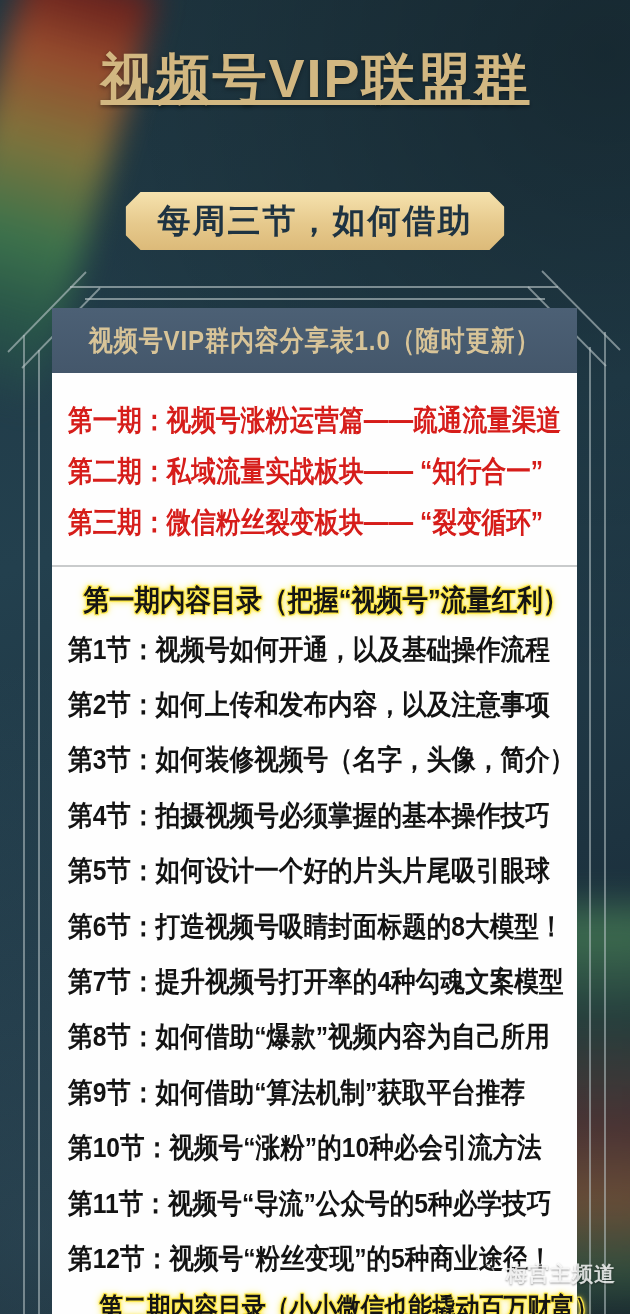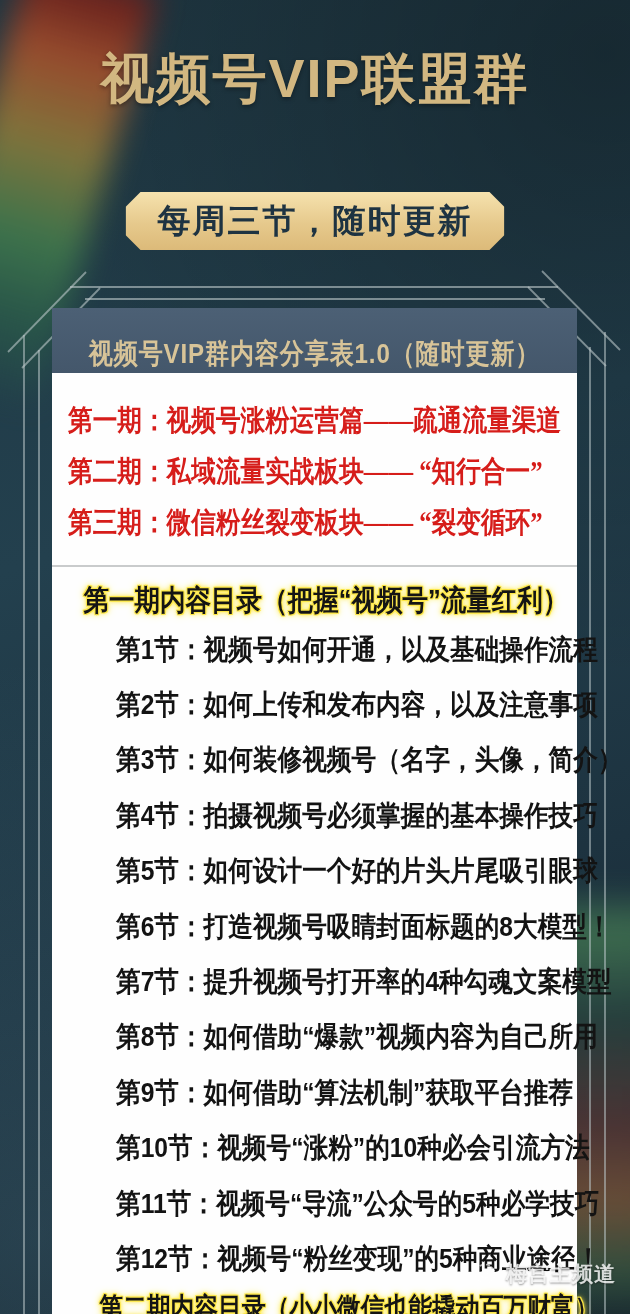--- a/index.html
+++ b/index.html
@@ -18,53 +18,53 @@
     background:linear-gradient(180deg,#7a1e16 4%,#b2512a 18%,#96803a 36%,#44804d 56%,#2c5e4a 72%,rgba(40,90,70,0) 92%);
   }
   .band-right{
     position:absolute;right:-30px;top:885px;width:112px;height:440px;
     filter:blur(14px);opacity:.9;pointer-events:none;
     background:linear-gradient(180deg,rgba(70,130,80,0) 0%,rgba(90,160,95,.6) 10%,rgba(60,100,70,.35) 30%,rgba(125,60,50,.55) 55%,rgba(185,115,60,.55) 72%,rgba(85,135,80,.45) 88%,rgba(0,0,0,0) 100%);
   }
   
   .title-block{position:absolute;top:45px;left:0;width:100%;text-align:center;
     color:#d2b781;font-weight:900;font-size:54px;line-height:66px;letter-spacing:2px;
-    text-shadow:0 2px 4px rgba(0,0,0,.35);}
+    text-shadow:0 2px 4px rgba(0,0,0,.35);text-decoration:underline;}
   
   .badge{
     position:absolute;top:192px;left:50%;transform:translateX(-50%);
     height:58px;line-height:58px;padding:0 32px;white-space:nowrap;
     background:linear-gradient(180deg,#f6e2ae 0%,#e6c98c 55%,#dcba79 100%);
     clip-path:polygon(15px 0,calc(100% - 15px) 0,100% 15px,100% calc(100% - 15px),calc(100% - 15px) 100%,15px 100%,0 calc(100% - 15px),0 15px);
     color:#1e3342;font-size:33px;font-weight:800;letter-spacing:2px;
   }
   
   .frames{position:absolute;left:0;top:0;pointer-events:none;}
   .frames line{stroke:rgba(188,200,202,.6);stroke-width:1.8;}
   
   .board{position:absolute;left:52px;top:308px;width:525px;height:1006px;}
   .board-header{
     position:absolute;left:0;top:0;width:100%;height:65px;
     background:linear-gradient(180deg,#4c6075 0%,#44576b 100%);
-    display:flex;align-items:flex-end;justify-content:center;
+    display:flex;align-items:center;justify-content:center;
   }
   .board-header-text{color:#d8c498;font-size:28px;font-weight:800;white-space:nowrap;
     transform:scaleX(.86);letter-spacing:1px;}
   .board-body{position:absolute;left:0;top:65px;width:100%;height:941px;background:#fefefe;}
-  .periods{position:absolute;left:16px;top:22px;right:0;font-family:Liberation Serif, serif;}
+  .periods{position:absolute;left:16px;top:22px;right:0;}
   .period-row{height:51px;display:flex;align-items:center;color:#d61d1a;
     font-size:29px;font-weight:900;white-space:nowrap;transform:scaleX(.85);transform-origin:0 50%;}
   .divider{position:absolute;left:0;top:192px;width:100%;height:2px;background:#c9cbcc;}
   .glow-title{
     color:#141414;font-size:29px;font-weight:900;white-space:nowrap;
     text-shadow:0 0 4px #ffe94d,0 0 6px #ffe94d,0 0 9px #ffe94d,1px 1px 0 #f7e23e,-1px -1px 0 #f7e23e,1px -1px 0 #f7e23e,-1px 1px 0 #f7e23e;
   }
   .catalog-title{position:absolute;left:0;top:210px;width:100%;height:34px;line-height:34px;
     text-align:center;transform:scaleX(.88);}
-  .catalog-list{position:absolute;left:16px;top:249px;right:0;margin-left:48px;}
+  .catalog-list{position:absolute;left:16px;top:249px;right:0;}
   .catalog-item{height:55.4px;display:flex;align-items:center;color:#131313;
     font-size:28px;font-weight:900;white-space:nowrap;transform:scaleX(.88);transform-origin:0 50%;}
   .next-title{position:absolute;left:0;top:915px;width:100%;height:40px;line-height:40px;
     text-align:center;transform:scaleX(.82);}
   
   .watermark{position:absolute;top:1260px;right:14px;display:flex;align-items:center;gap:9px;
     color:rgba(255,255,255,.82);font-size:21px;font-weight:600;letter-spacing:1px;
     text-shadow:0 1px 2px rgba(0,0,0,.4);}
   .watermark svg{display:block;opacity:.8;}
 </style>
@@ -73,21 +73,21 @@
 
 <div class="canvas">
 
   <div class="band-left"></div>
   <div class="band-right"></div>
 
   <div class="title-block">
     <div>视频号VIP联盟群</div>
   </div>
 
-  <div class="badge">每周三节，随时更新</div>
+  <div class="badge">每周三节，如何借助</div>
 
   <svg class="frames" width="630" height="1314" viewBox="0 0 630 1314">
 
     <line x1="24" y1="335" x2="24" y2="1314"></line>
     <line x1="8" y1="352" x2="86" y2="272"></line>
     <line x1="70" y1="287" x2="558" y2="287"></line>
     <line x1="542" y1="271" x2="620" y2="350"></line>
     <line x1="605" y1="332" x2="605" y2="1314"></line>
 
     <line x1="39" y1="350" x2="39" y2="1314"></line>

